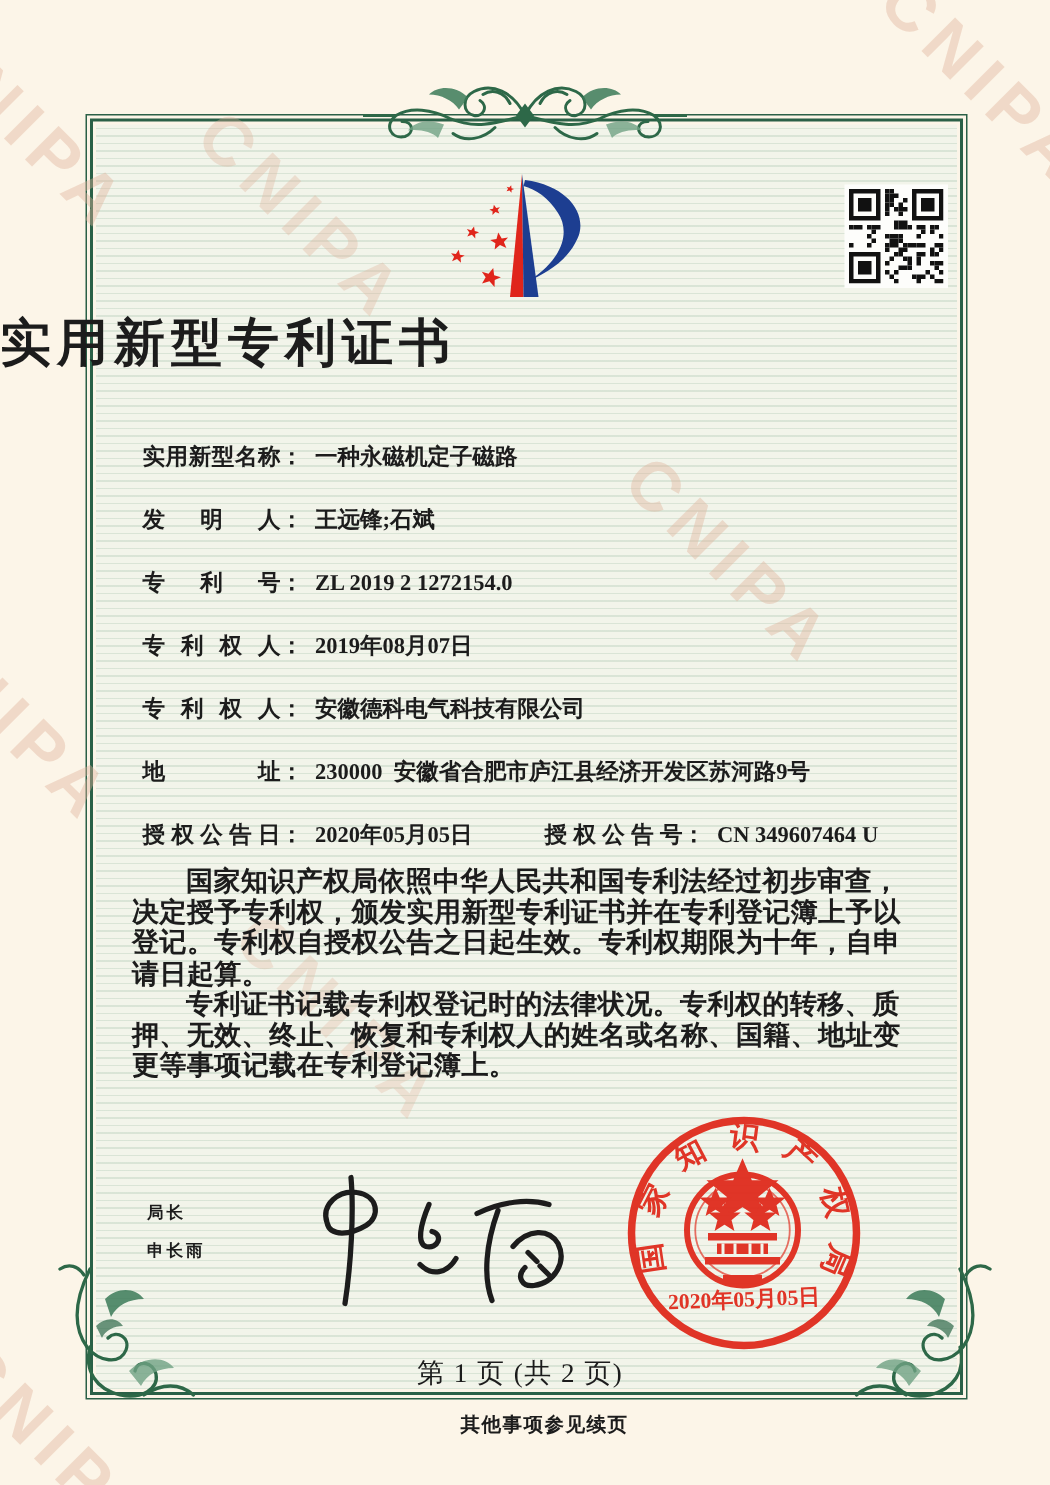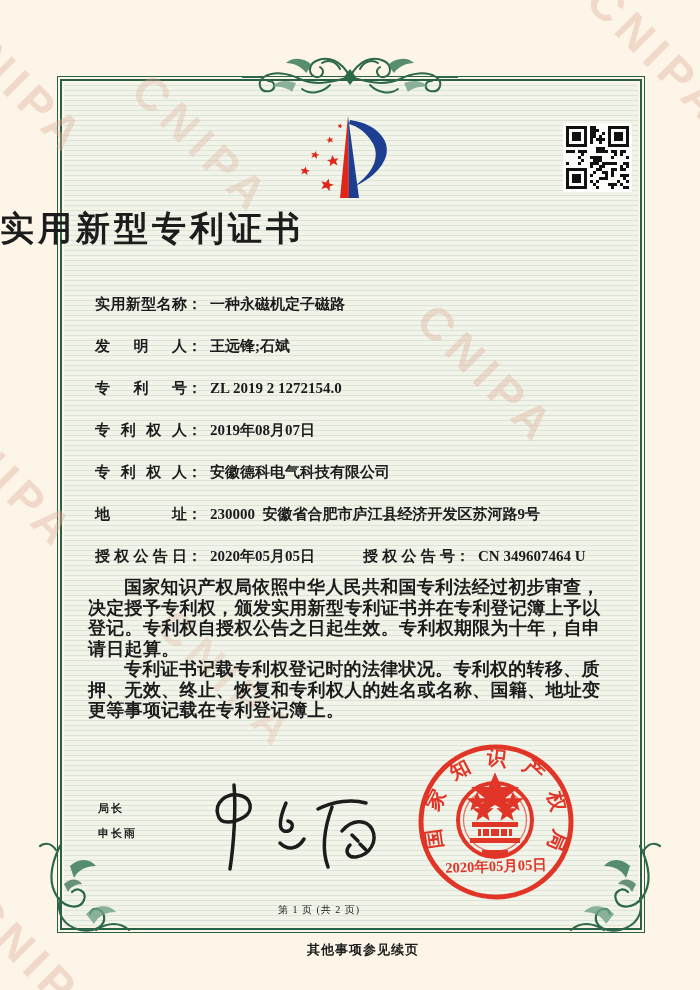--- a/index.html
+++ b/index.html
@@ -55,21 +55,21 @@
   .pair2{position:absolute;left:268px;top:0;}
   .paras{position:absolute;left:88px;top:577px;width:526px;}
   .paras p{margin:0;text-indent:2em;font-size:18px;line-height:20.5px;letter-spacing:0.3px;
     font-weight:700;}
   .signer{position:absolute;left:98px;top:801px;z-index:5;
     font-family:"Liberation Sans","DejaVu Sans",sans-serif;
     font-size:11px;font-weight:600;letter-spacing:2px;}
   .signer div{margin-bottom:10px;}
   .signature{position:absolute;left:200px;top:773px;z-index:5;}
   .seal{position:absolute;left:416px;top:742px;z-index:6;opacity:0.95;}
-  .page-footer{position:absolute;left:278px;top:903px;font-size:10px;letter-spacing:1px;z-index:5;}
+  .page-footer{position:absolute;left:278px;top:903px;font-size:18px;letter-spacing:1px;z-index:5;}
   .cont-note{position:absolute;left:282px;top:941px;font-size:13px;font-weight:bold;letter-spacing:1px;margin-left:25px;}
 </style>
 </head>
 <body>
 
 <div class="page">
 
   <span class="wm wm1">CNIPA</span>
   <span class="wm wm2">CNIPA</span>
   <span class="wm wm3">CNIPA</span>

